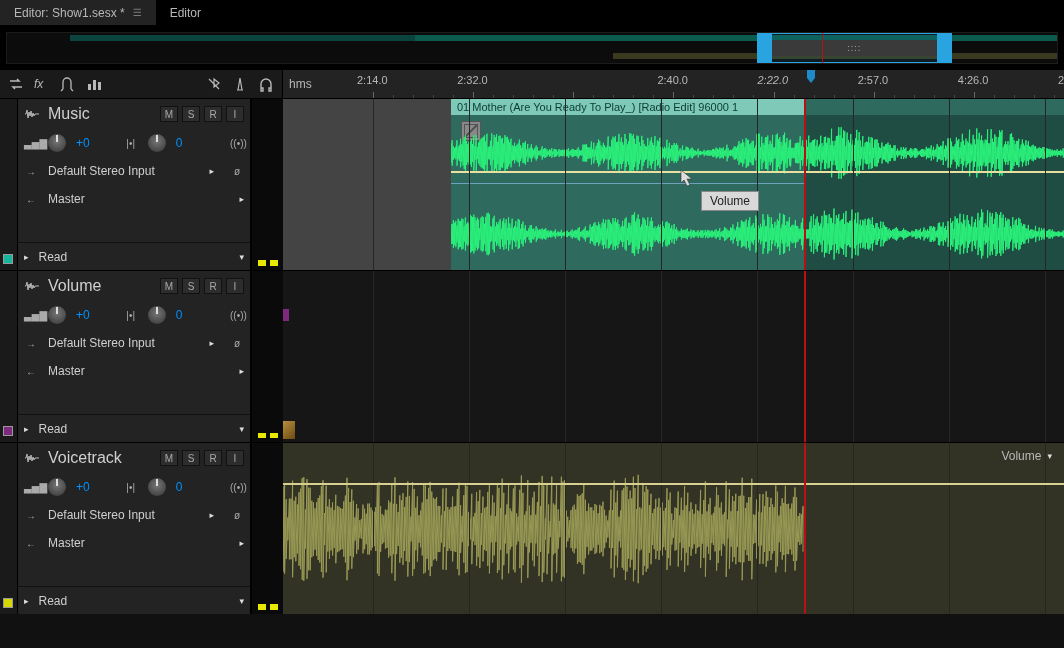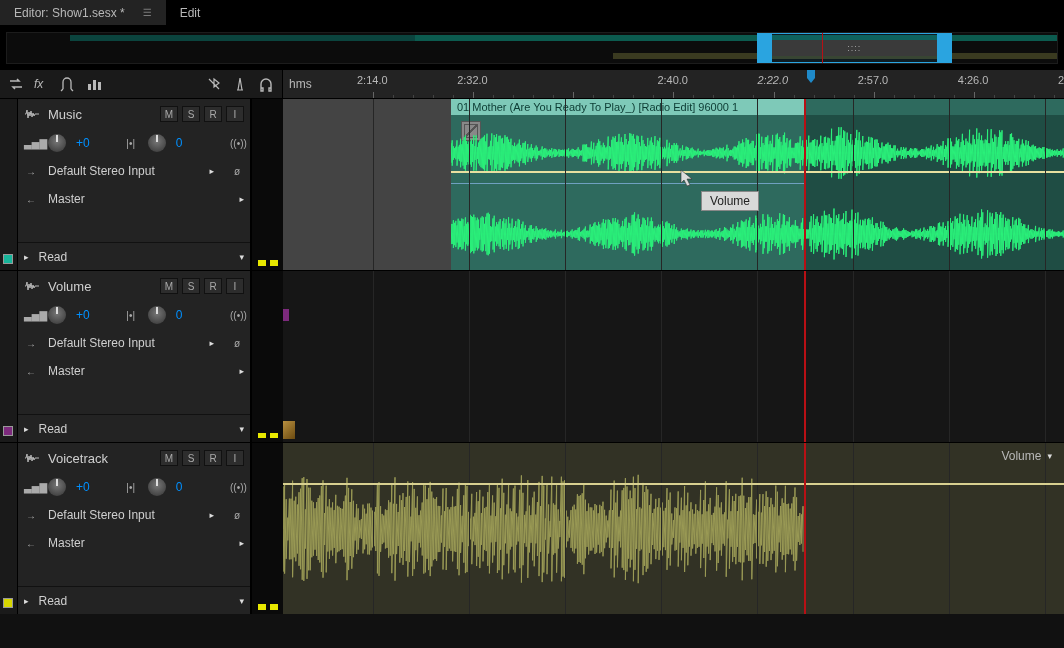--- a/index.html
+++ b/index.html
@@ -16,21 +16,21 @@
     --olive:#8a8a50;
     --playhead:#b81015;
     --purple:#7d2a7d;
     --yellow:#e8e800;
     --border:#000000;
   }
   *{box-sizing:border-box;font-family:"Segoe UI",Arial,sans-serif;font-size:12px;color:var(--fg);}
   body{margin:0;background:var(--bg0);width:1064px;height:648px;overflow:hidden;position:relative;}
   
   .tabbar{height:26px;background:#000;display:flex;align-items:stretch;border-bottom:1px solid #000;}
-  .tab{padding:4px 14px;display:flex;align-items:center;gap:18px;color:var(--fgdim);}
+  .tab{padding:4px 14px;display:flex;align-items:center;gap:8px;color:var(--fgdim);}
   .tab.active{background:var(--bg2);color:var(--fg);}
   .tab-icon{font-size:10px;color:var(--fgdim);}
   
   .navwrap{height:44px;background:#000;padding:6px 6px 0 6px;}
   .nav{height:32px;background:#0c0c0c;border:1px solid #1c1c1c;position:relative;}
   .nav-region{position:absolute;top:0;bottom:0;border:1px solid #2aa4e0;background:rgba(42,164,224,.10);z-index:2}
   .nav-handle{position:absolute;top:0;bottom:0;width:14px;background:#2aa4e0;}
   .nav-center{position:absolute;top:6px;bottom:6px;background:#3a3a3a;left:14px;right:14px;}
   .nav-grip{position:absolute;left:50%;top:50%;transform:translate(-50%,-50%);letter-spacing:1px;color:#aaa;font-size:9px;}
   .nav-trackshade{position:absolute;left:6%;right:0;height:6px;}
@@ -59,21 +59,21 @@
   
   .timeline{position:relative;height:550px;overflow:hidden;}
   .row{display:flex;border-top:1px solid #000;position:relative;}
   .row.music{height:172px;}
   .row.jingles{height:172px;}
   .row.voicetrack{height:172px;}
   .edge{width:18px;background:var(--bg1);position:relative;border-right:1px solid #000;}
   .colorchip{position:absolute;left:3px;bottom:6px;width:10px;height:10px;border:1px solid #999;}
   .panel{width:233px;background:var(--bg2);display:flex;flex-direction:column;border-right:1px solid #000;}
   .panel-head{display:flex;align-items:center;height:30px;padding:0 6px;gap:8px;}
-  .track-title{flex:1;color:#cfcfcf;font-size:13px;}
+  .track-title{flex:1;color:#cfcfcf;font-size:16px;}
   .msri{display:flex;gap:4px;}
   .sqbtn{width:18px;height:16px;background:var(--bg3);color:#aaa;font-size:10px;display:flex;align-items:center;justify-content:center;border:1px solid #111;}
   .panel-row{height:28px;display:flex;align-items:center;padding:0 6px;gap:10px;}
   .panel-row .knob{width:18px;height:18px;border-radius:50%;background:radial-gradient(circle at 50% 40%,#777,#333);position:relative;}
   .panel-row .knob::after{content:"";position:absolute;left:50%;top:1px;width:2px;height:7px;background:#ddd;transform:translateX(-50%);}
   .blueval{color:var(--accent);}
   .smico{width:14px;text-align:center;color:#aaa;font-size:10px;}
   .rowlabel{flex:1;color:#cfcfcf;}
   .chev{color:#ddd;font-size:9px;}
   .meter{width:32px;background:#0a0a0a;border-left:1px solid #000;position:relative;}
@@ -105,21 +105,21 @@
 </style>
 </head>
 <body>
 
 <div class="tabbar">
   <div class="tab active">
     <span>Editor: Show1.sesx *</span>
     <span class="tab-icon">☰</span>
   </div>
   <div class="tab">
-    <span>Edit</span>
+    <span>Editor</span>
   </div>
 </div>
 
 <div class="navwrap">
   <div class="nav">
     <div class="nav-trackshade nav-music"></div>
     <div class="nav-trackshade nav-jingle"></div>
     <div class="nav-trackshade nav-vt"></div>
     <div class="nav-playhead" style="left:77.6%"></div>
     <div class="nav-region" style="left:71.4%;width:18.6%;">

